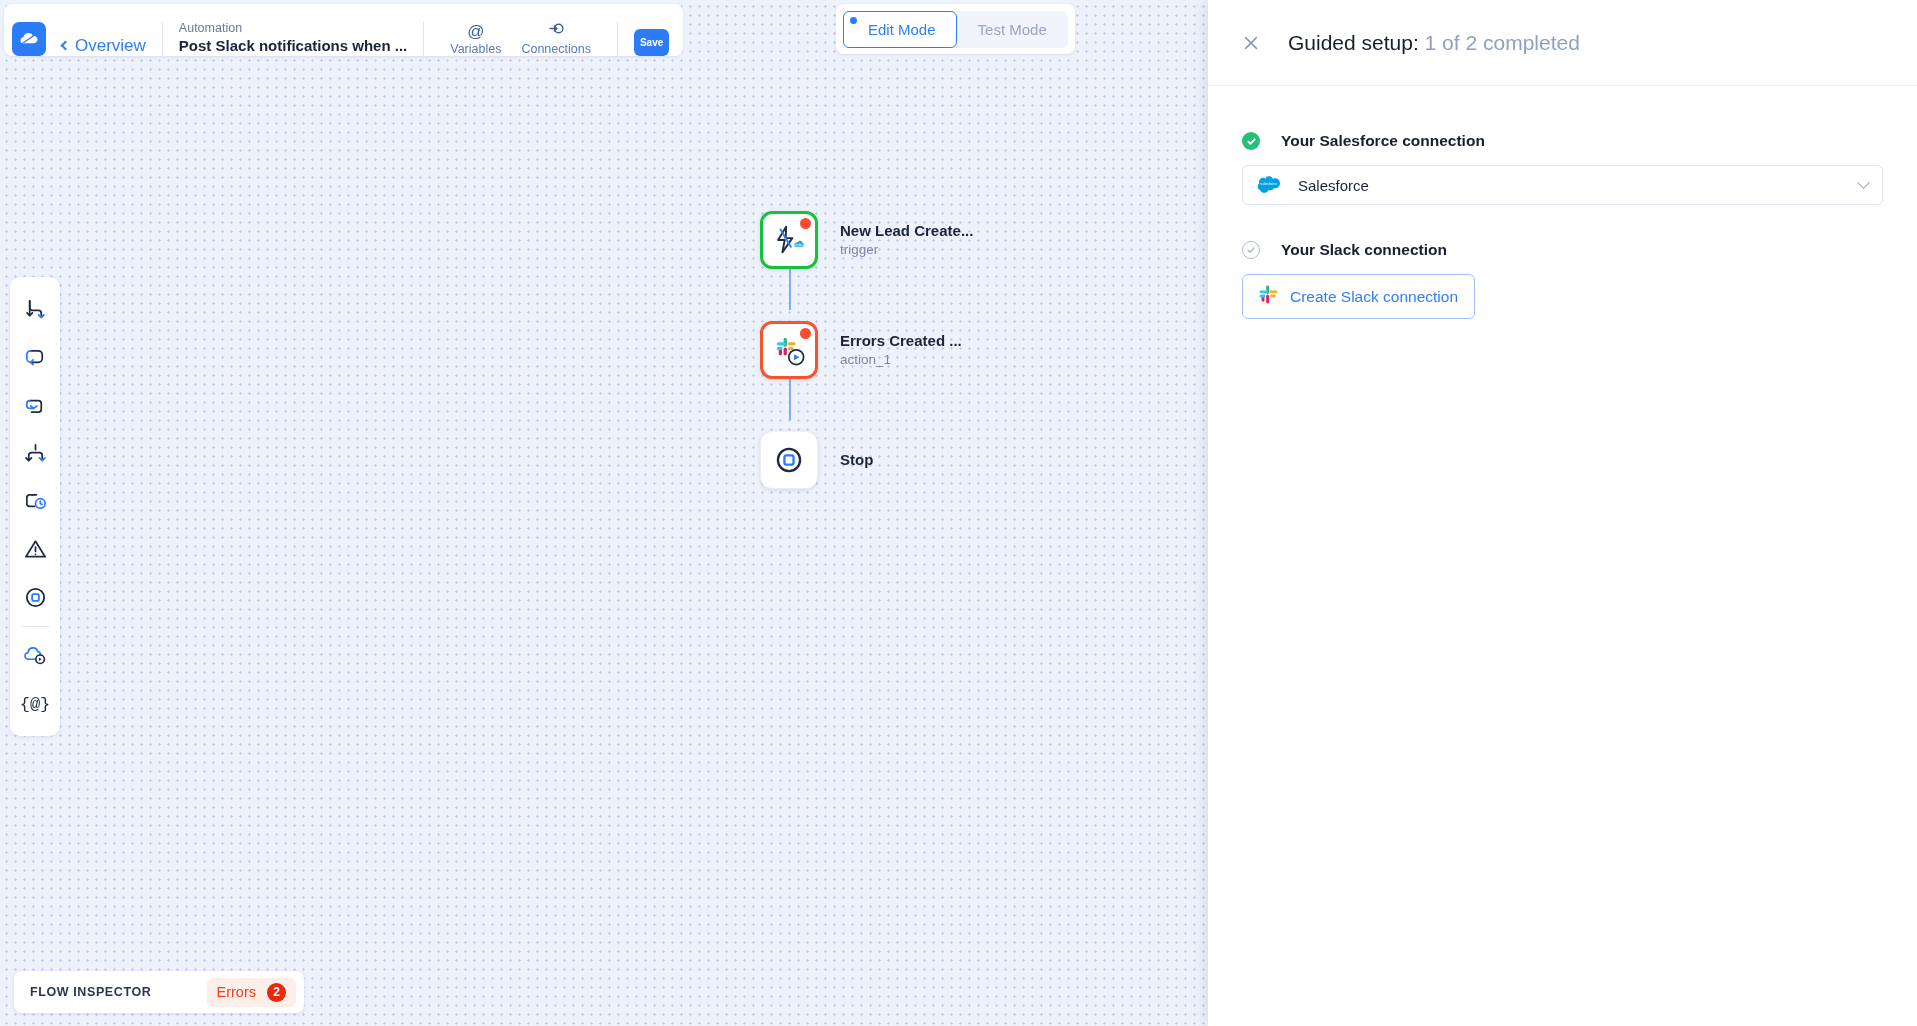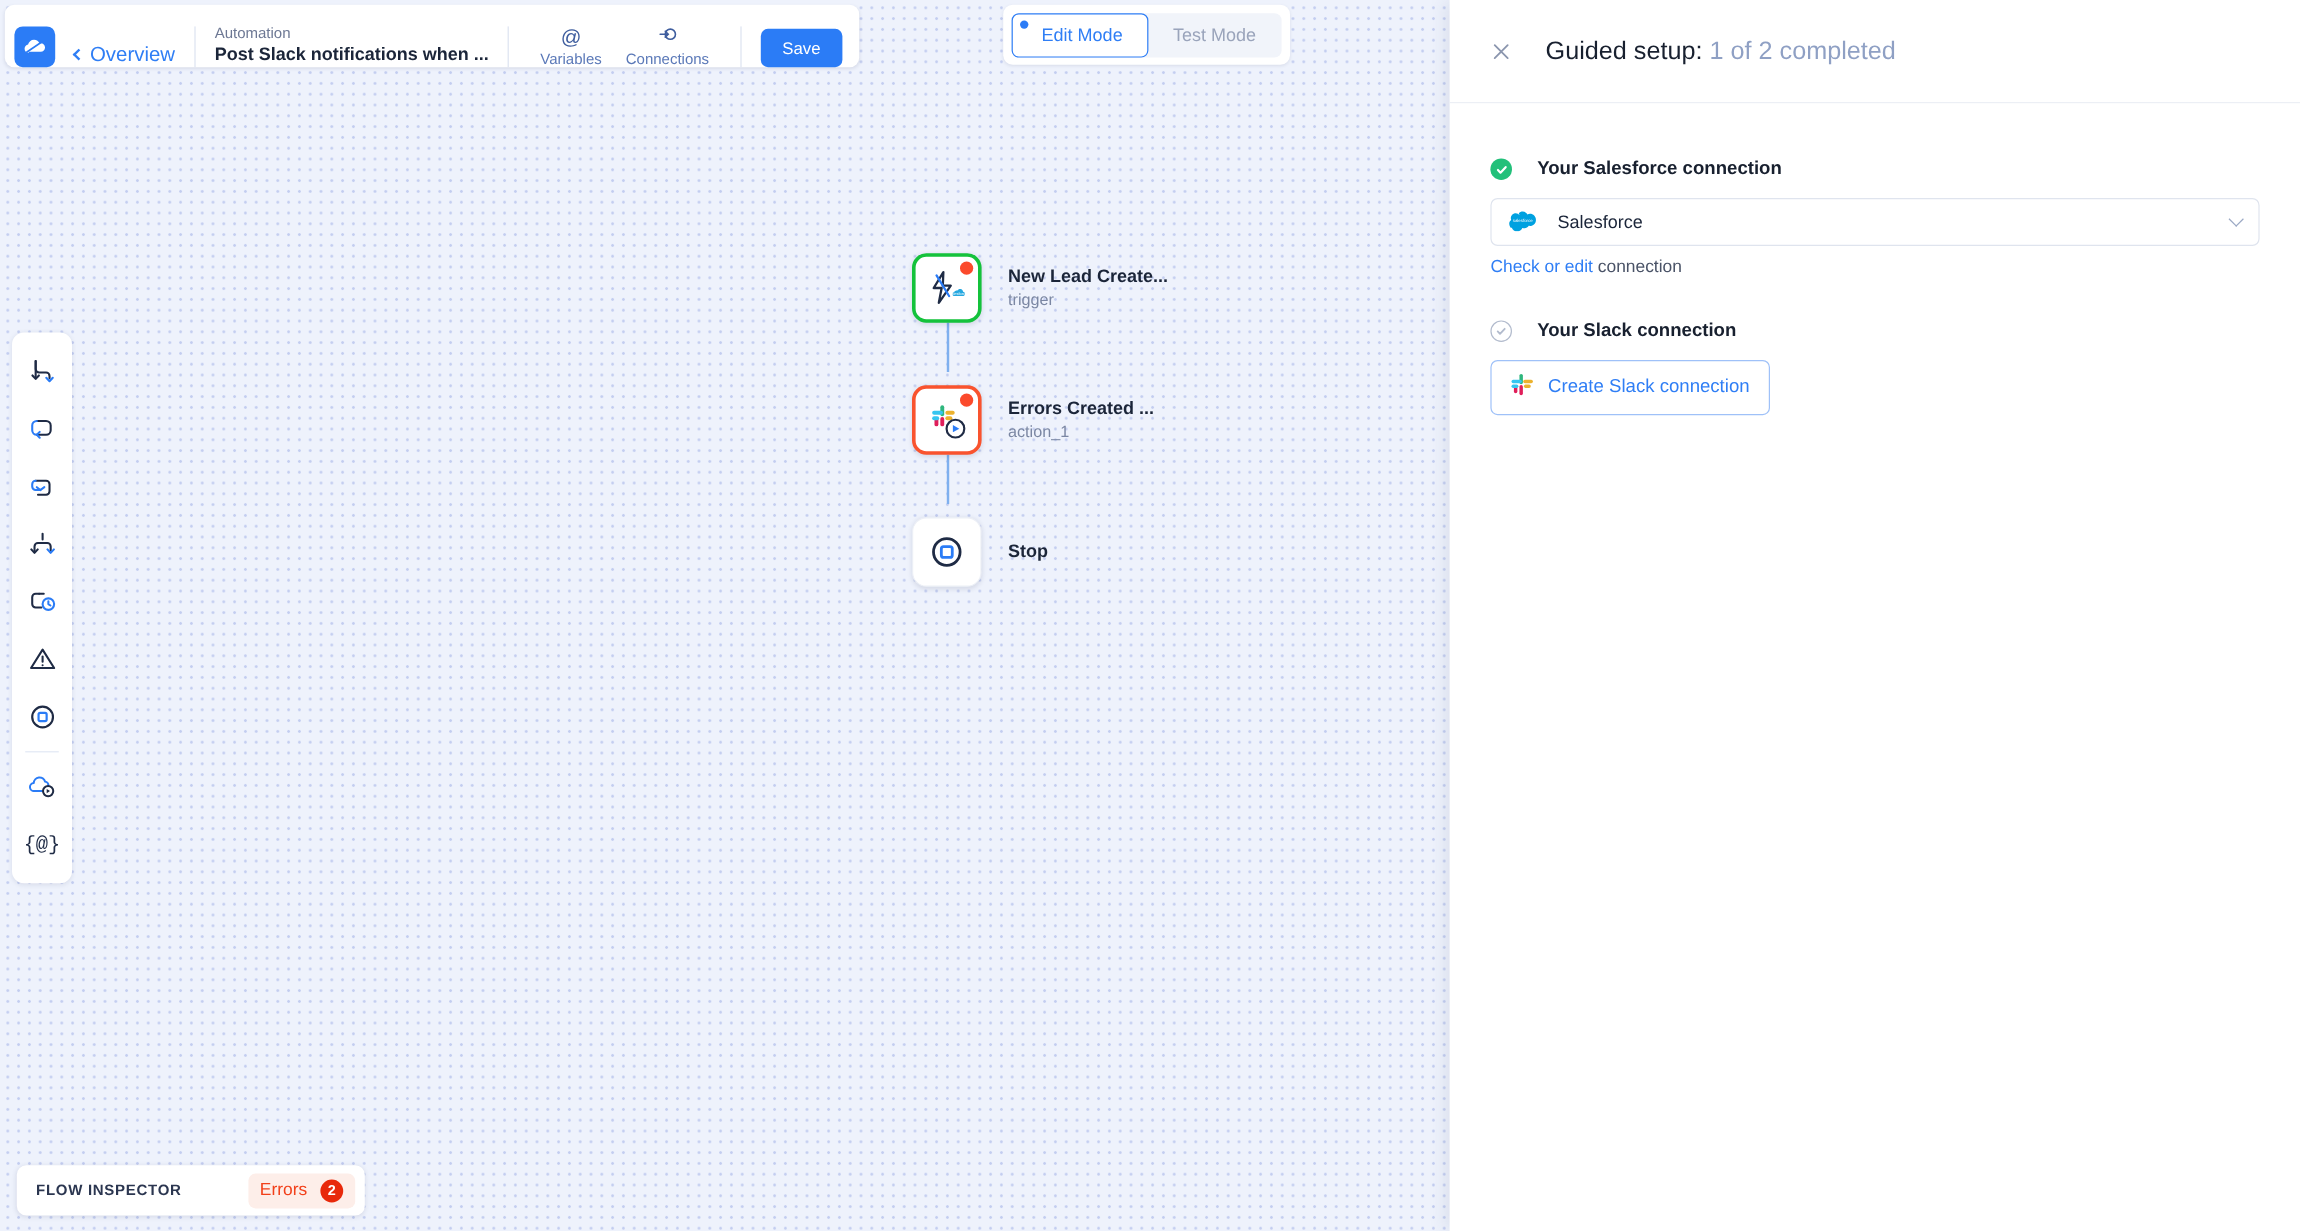--- a/index.html
+++ b/index.html
@@ -66,22 +66,22 @@
   .tool-btn {
     display: flex; flex-direction: column; align-items: center; justify-content: center;
     gap: 1px;
     color: #5b79b8; font-size: 12.5px;
     padding: 0 10px; cursor: pointer; min-width: 62px;
   }
   .tool-btn .tico { font-size: 17px; line-height: 19px; color: #3e5d9e; }
   .save-btn {
     background: #2b7cf6; color: #fff;
     border: none; border-radius: 6px;
-    font-size: 14px; font-weight: normal;
-    padding: 8px 18px; cursor: pointer;
+    font-size: 10px; font-weight: bold;
+    padding: 8px 6px; cursor: pointer;
     font-family: "Liberation Sans", sans-serif;
   }
 
   
   .mode-toggle {
     position: absolute; left: 836px; top: 4px;
     height: 50px;
     background: #fff;
     border-radius: 8px;
     display: flex; align-items: center;
@@ -482,23 +482,20 @@
           <span>
             <svg width="27" height="20" viewBox="0 0 34 24">
               <path d="M11.8 5.3c1.2-1.3 2.9-2.1 4.8-2.1 2.5 0 4.7 1.4 5.9 3.5.9-.4 2-.7 3.1-.7 4.1 0 7.4 3.3 7.4 7.5s-3.3 7.5-7.4 7.5c-.5 0-1-.05-1.5-.15-1 1.8-3 3.1-5.2 3.1-1 0-1.9-.2-2.7-.6-1.1 2.5-3.5 4.3-6.4 4.3-3 0-5.6-1.9-6.6-4.6-.4.1-.9.15-1.3.15C2.2 23.2 0 20.9 0 18.1c0-1.9 1-3.5 2.5-4.4-.3-.7-.5-1.5-.5-2.4 0-3.3 2.7-6 6-6 2 0 3.7.95 4.8 2.4z" fill="#00a1e0" transform="scale(0.85) translate(1,1)"></path>
               <text x="15" y="15" font-size="4.6" fill="#ffffff" text-anchor="middle" font-family="Liberation Sans, sans-serif">salesforce</text>
             </svg>
           </span>
           <span class="select-value">Salesforce</span>
           <span class="chev-down"></span>
         </div>
 
-        <div class="link-row">
-          <a>Check or edit</a><span> connection</span>
-        </div>
       </div>
 
       <div class="sec2">
         <div class="sec-head">
           <span class="check-idle">
             <svg width="10" height="10" viewBox="0 0 12 12" stroke="#b2bbcd" stroke-width="1.8" fill="none" stroke-linecap="round" stroke-linejoin="round">
               <path d="M2.5 6.2l2.3 2.4 4.7-5"></path>
             </svg>
           </span>
           <span class="sec-head-title">Your Slack connection</span>

